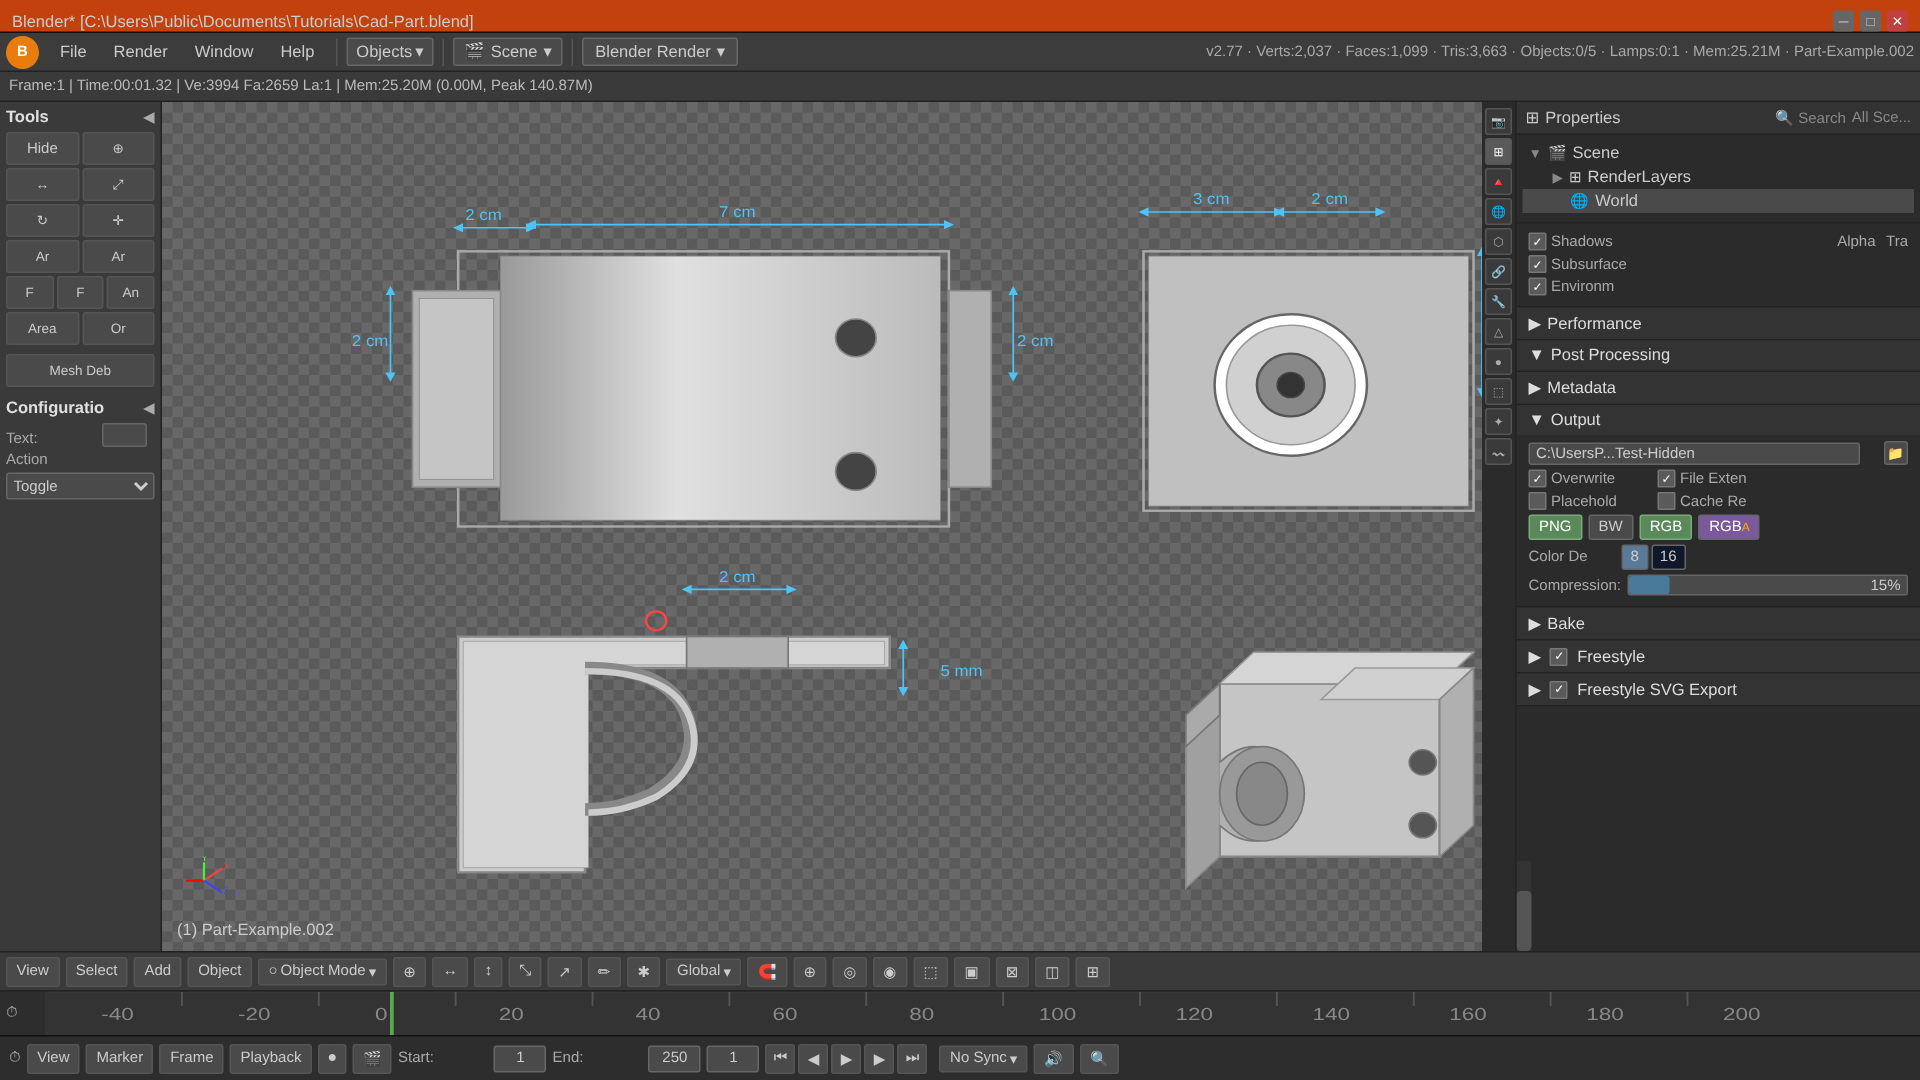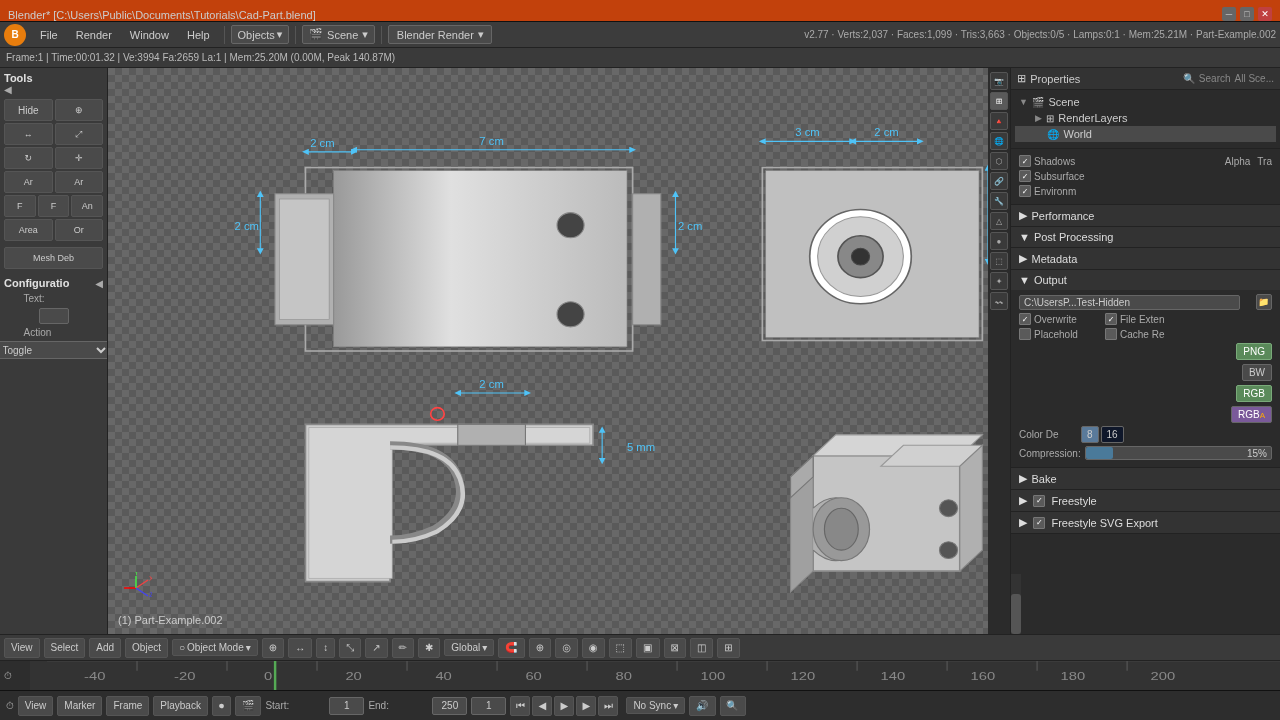--- a/index.html
+++ b/index.html
@@ -42,21 +42,21 @@
     #main-area {
       display: flex; width: 100%; height: calc(720px - 22px - 26px - 20px - 26px - 30px - 30px);
     }
 
     
     #left-panel {
       width: 108px; background: #3a3a3a; border-right: 1px solid #222;
       display: flex; flex-direction: column; padding: 4px;
       overflow: hidden;
     }
-    .panel-header { display: flex; justify-content: space-between; margin-bottom: 4px; flex-direction: column; }
+    .panel-header { display: flex; align-items: center; justify-content: space-between; margin-bottom: 4px; }
     .panel-title { font-size: 11px; color: #e0e0e0; font-weight: bold; }
     .collapse-btn { color: #aaa; cursor: pointer; font-size: 10px; }
     .tool-row { display: flex; gap: 2px; margin-bottom: 2px; }
     .tool-btn { flex: 1; height: 22px; background: #4a4a4a; border: 1px solid #555; border-radius: 2px; color: #ccc; font-size: 9px; cursor: pointer; display: flex; align-items: center; justify-content: center; }
     .tool-btn.wide { flex: 2; }
     .tool-section { margin-top: 6px; }
 
     
     #viewport {
       flex: 1; background: #606060; position: relative; overflow: hidden;
@@ -90,32 +90,32 @@
     .tree-item.selected { background: #4a4a4a; }
     .tree-item.child { padding-left: 20px; }
 
     
     .prop-section { border-bottom: 1px solid #222; }
     .prop-section-header {
       display: flex; align-items: center; gap: 4px; padding: 4px 8px;
       background: #333; cursor: pointer; font-size: 11px; color: #ddd;
     }
     .prop-section-content { padding: 4px 8px; }
-    .prop-row { display: flex; align-items: center; gap: 4px; margin-bottom: 3px; flex-direction: column; }
+    .prop-row { display: flex; align-items: flex-end; gap: 4px; margin-bottom: 3px; }
     .prop-label { color: #aaa; font-size: 10px; min-width: 60px; }
     .prop-checkbox { width: 12px; height: 12px; background: #5a5a5a; border: 1px solid #777; border-radius: 1px; display: inline-flex; align-items: center; justify-content: center; }
     .prop-checkbox.checked::after { content: '✓'; font-size: 8px; color: #fff; }
     .prop-input { background: #4a4a4a; border: 1px solid #666; border-radius: 2px; padding: 1px 4px; color: #ccc; font-size: 10px; width: 40px; text-align: center; }
     .folder-btn { background: #4a4a4a; border: 1px solid #666; border-radius: 2px; width: 16px; height: 16px; display: flex; align-items: center; justify-content: center; cursor: pointer; color: #ccc; font-size: 9px; }
 
     
     .output-path-row { display: flex; align-items: center; gap: 16px; margin-bottom: 3px; }
     .output-path { background: #4a4a4a; border: 1px solid #666; border-radius: 2px; padding: 1px 4px; color: #ccc; font-size: 10px; flex: 1; overflow: hidden; text-overflow: ellipsis; white-space: nowrap; }
 
-    .format-row { display: flex; align-items: flex-end; gap: 4px; margin-bottom: 3px; flex-wrap: wrap; flex-direction: column; }
+    .format-row { display: flex; align-items: flex-start; gap: 4px; margin-bottom: 3px; flex-wrap: wrap; }
     .format-btn { background: #4a4a4a; border: 1px solid #666; border-radius: 2px; padding: 2px 6px; color: #ccc; font-size: 10px; cursor: pointer; }
     .format-btn.active { background: #5a8a5a; border-color: #7aaa7a; color: #fff; }
 
     .color-depth-row { display: flex; align-items: center; gap: 2px; margin-bottom: 3px; }
     .color-depth-btn { background: #0f172a; border: 1px solid #666; border-radius: 2px; padding: 2px 5px; color: #ccc; font-size: 10px; cursor: pointer; }
     .color-depth-btn.active { background: #5a7a9a; }
 
     .compression-row { display: flex; align-items: center; gap: 4px; margin-bottom: 3px; }
     .compression-bar-container { flex: 1; height: 14px; background: #4a4a4a; border: 1px solid #666; border-radius: 2px; position: relative; }
     .compression-bar-fill { height: 100%; background: #4a7a9a; border-radius: 2px; }
@@ -574,21 +574,21 @@
   <div class="bottom-btn">◫</div>
   <div class="bottom-btn">⊞</div>
 </div>
 
 <div id="timeline">
   <div class="timeline-left">
     <span style="font-size:10px;color:#aaa;">⏱</span>
   </div>
   <div class="timeline-track">
     <div style="display:flex;width:100%;height:100%;align-items:flex-end;padding:0 2px;">
-      <div style="position:absolute;top:0;left:17px;right:0;height:100%;display:flex;align-items:center;">
+      <div style="position:absolute;top:0;left:0;right:0;height:100%;display:flex;align-items:center;">
 
         <svg width="100%" height="100%" viewBox="0 0 1000 30" preserveAspectRatio="none">
           <line x1="0" y1="0" x2="1000" y2="0" stroke="#444" stroke-width="1"></line>
           <text x="30" y="20" fill="#888" font-size="12">-40</text>
           <line x1="73" y1="0" x2="73" y2="10" stroke="#555" stroke-width="1"></line>
           <text x="103" y="20" fill="#888" font-size="12">-20</text>
           <line x1="146" y1="0" x2="146" y2="10" stroke="#555" stroke-width="1"></line>
           <text x="176" y="20" fill="#888" font-size="12">0</text>
           <line x1="219" y1="0" x2="219" y2="10" stroke="#555" stroke-width="1"></line>
           <text x="242" y="20" fill="#888" font-size="12">20</text>

